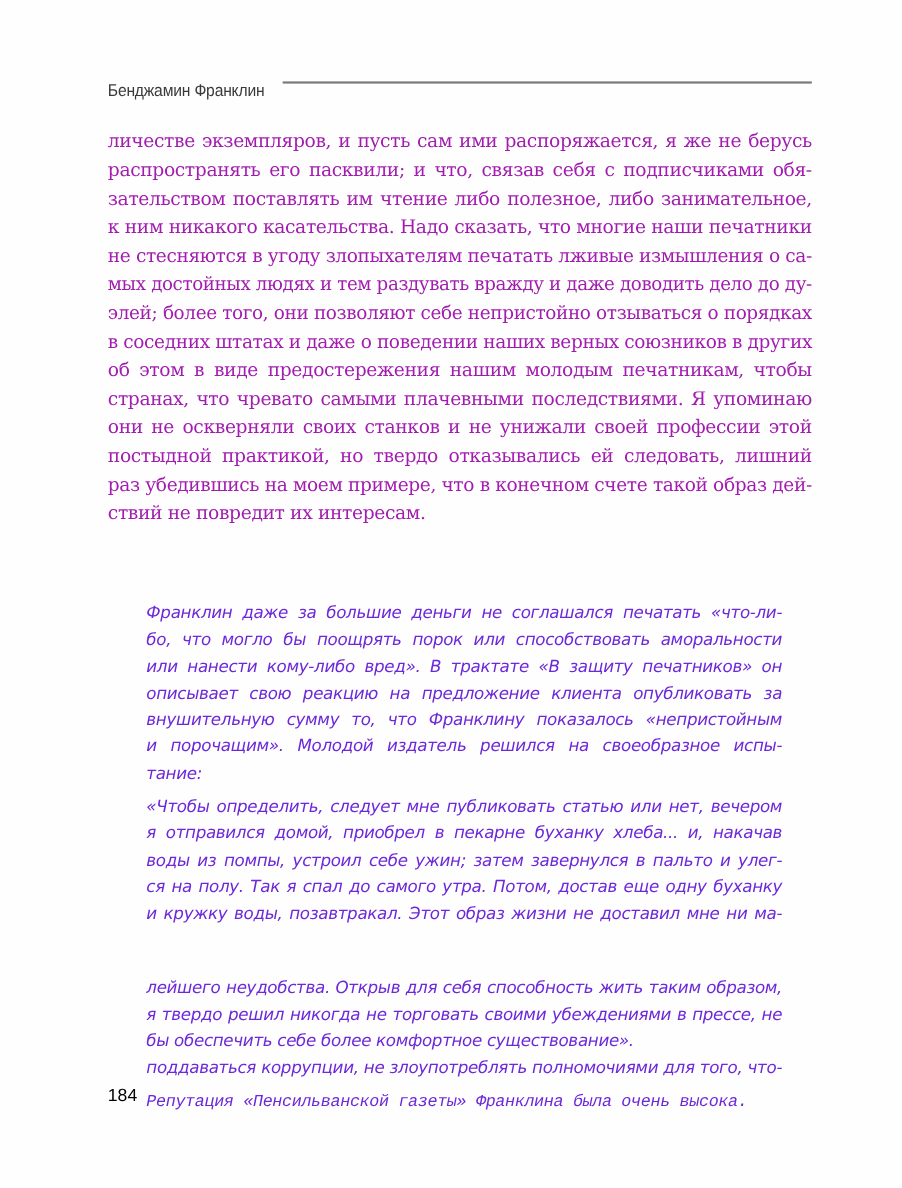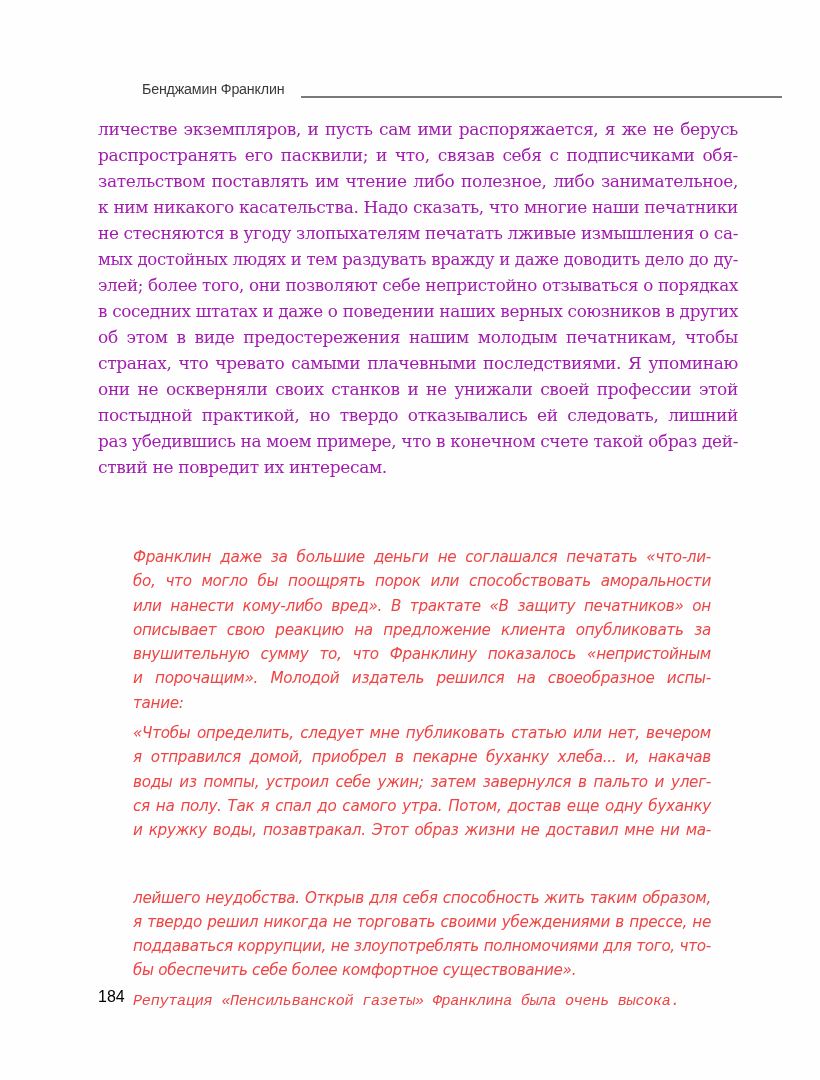--- a/index.html
+++ b/index.html
@@ -14,22 +14,21 @@
       overflow: hidden;
       background: #fefefe;
     }
     .running-head {
       position: absolute;
       left: 98px;
       top: 74px;
       width: 640px;
       height: 24px;
       display: flex;
-      align-items: flex-end;
-      margin-left: 44px;
+      align-items: flex-start;
     }
     .running-head .author {
       font-family: "Liberation Sans", "DejaVu Sans", sans-serif;
       font-size: 15.5px;
       color: #3a3a3a;
       letter-spacing: -0.2px;
       white-space: nowrap;
       transform: scaleX(0.92);
       transform-origin: left center;
       margin-right: -8px;
@@ -64,21 +63,21 @@
     .sidebar {
       position: absolute;
       left: 133px;
       top: 545px;
       width: 578px;
       font-family: "DejaVu Sans", "Liberation Sans", sans-serif;
       font-style: italic;
       font-weight: 300;
       font-size: 15.2px;
       line-height: 24.3px;
-      color: #ef4444;
+      color: #6d28d9;
     }
     .sidebar .para {
       margin: 0 0 6px 0;
     }
     .sidebar .line {
       display: block;
       text-align: justify;
       text-align-last: justify;
       white-space: nowrap;
       height: 24.3px;
@@ -132,21 +131,21 @@
     <span class="line last" style="display: block;">тание:</span>
   </div>
   <div class="para">
     <span class="line" style="display: block;">«Чтобы определить, следует мне публиковать статью или нет, вечером</span>
     <span class="line" style="display: block;">я отправился домой, приобрел в пекарне буханку хлеба... и, накачав</span>
     <span class="line" style="display: block;">воды из помпы, устроил себе ужин; затем завернулся в пальто и улег-</span>
     <span class="line" style="display: block;">ся на полу. Так я спал до самого утра. Потом, достав еще одну буханку</span>
     <span class="line" style="display: block; font-style: italic;">и кружку воды, позавтракал. Этот образ жизни не доставил мне ни ма-</span>
     <span class="line" style="display: block; margin-top: 43px;">лейшего неудобства. Открыв для себя способность жить таким образом,</span>
     <span class="line" style="display: block;">я твердо решил никогда не торговать своими убеждениями в прессе, не</span>
+    <span class="line last" style="display: block;">бы обеспечить себе более комфортное существование».</span>
     <span class="line" style="display: block;">поддаваться коррупции, не злоупотреблять полномочиями для того, что-</span>
-    <span class="line last" style="display: block;">бы обеспечить себе более комфортное существование».</span>
   </div>
   <div class="para">
     <span class="line last" style="display: block; font-family: Liberation Mono, monospace;">Репутация «Пенсильванской газеты» Франклина была очень высока.</span>
   </div>
 </div>
 
 <div class="page-number">184</div>
 
 </body></html>

